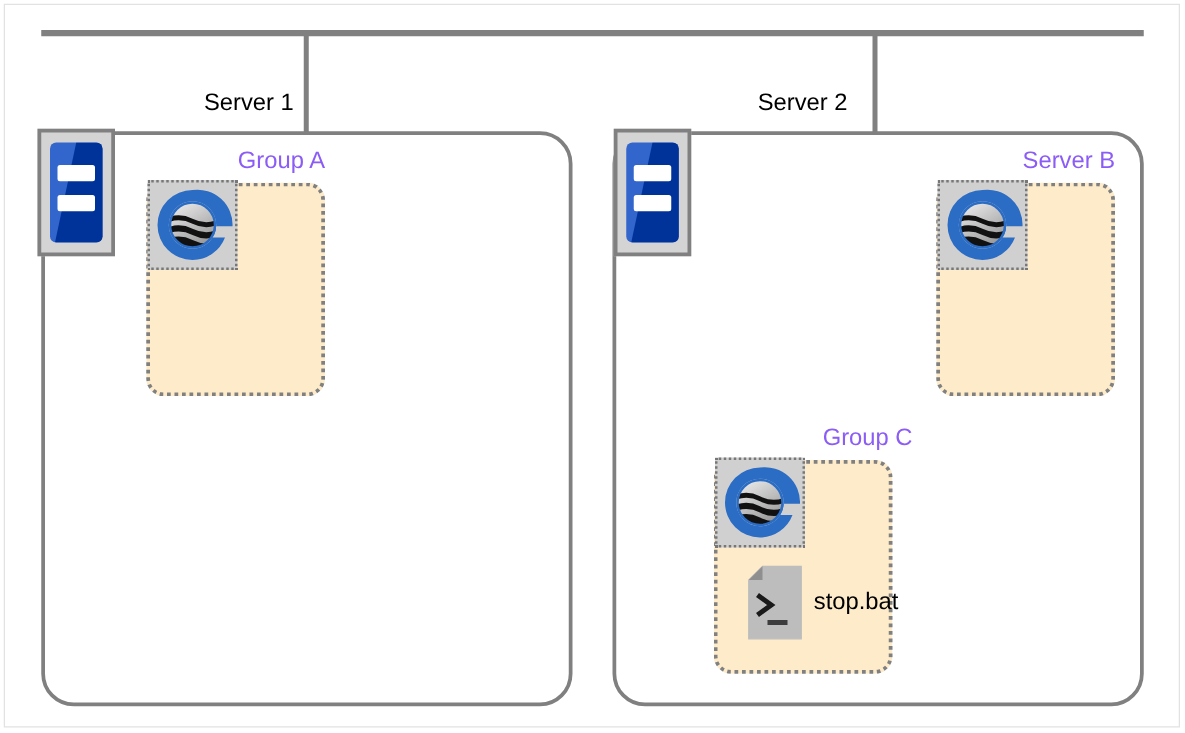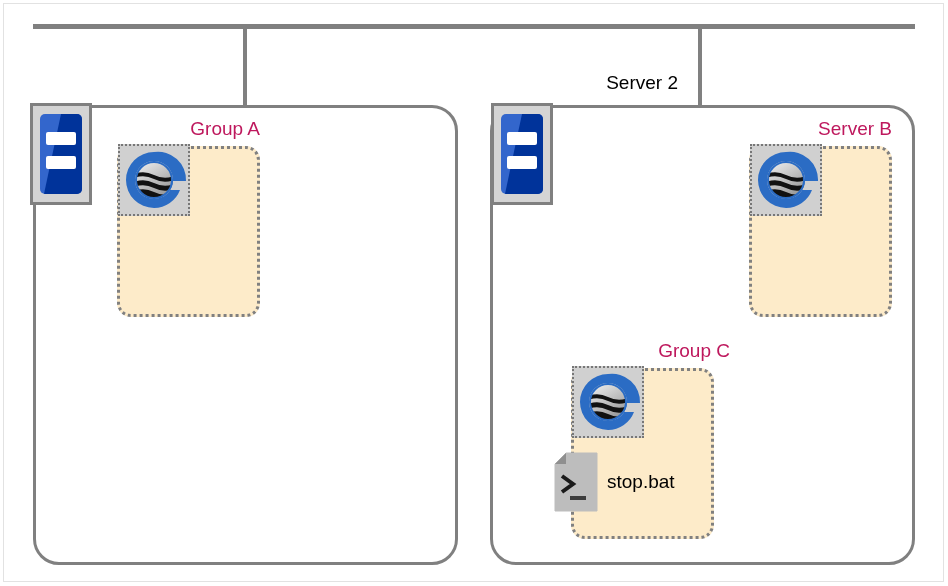--- a/index.html
+++ b/index.html
@@ -93,21 +93,21 @@
   .group-box {
     position: absolute;
     background: #fdebc9;
     border: 3px dotted #808080;
     border-radius: 14px;
     box-sizing: border-box;
   }
   .group-label {
     position: absolute;
     font-size: 19px;
-    color: #be185d;
+    color: #8b5cf6;
     white-space: nowrap;
     text-align: right;
   }
   
   .gf-icon {
     position: absolute;
     width: 72px;
     height: 72px;
     background: #d0d0d0;
     border: 2px dotted #777777;
@@ -133,20 +133,21 @@
 <body>
 
 <div id="canvas">
 
   <div class="outer-frame"></div>
 
   <div class="bus-line" style="left:33px; top:24px; width:882px; height:5px;"></div>
   <div class="bus-line" style="left:243px; top:27px; width:4px; height:79px;"></div>
   <div class="bus-line" style="left:698px; top:27px; width:4px; height:79px;"></div>
 
+  <div class="server-label" style="left:83px; top:72px; width:152px;">Server 1</div>
 
   <div class="server-box" style="left:33px; top:105px; width:425px; height:460px;"></div>
 
   <div class="server-icon" style="left:30px; top:103px;">
     <div class="chassis">
       <div class="bar b1"></div>
       <div class="bar b2"></div>
     </div>
   </div>
 
@@ -237,21 +238,21 @@
       <circle cx="34" cy="34" r="18" fill="url(#sphGradC)"></circle>
       <g clip-path="url(#sphereClipC)" fill="#111111">
         <path d="M10 30 q12 -7 24 -1 q12 6 24 -1 v4 q-12 7 -24 1 q-12 -6 -24 1 z"></path>
         <path d="M10 38 q12 -7 24 -1 q12 6 24 -1 v5 q-12 7 -24 1 q-12 -6 -24 1 z"></path>
         <path d="M10 47 q12 -7 24 -1 q12 6 24 -1 v14 h-48 z"></path>
       </g>
       <circle cx="34" cy="34" r="18" fill="none" stroke="#2b6cc4" stroke-width="2"></circle>
     </svg>
   </div>
 
-  <div class="bat-item" style="left:554px; top:452px;">
+  <div class="bat-item" style="left:598px; top:452px;">
     <svg class="bat-icon" viewBox="0 0 44 60" aria-hidden="true">
       <path d="M12 1 H43 V59 H1 V12 Z" fill="#bdbdbd" stroke="#bdbdbd" stroke-width="1"></path>
       <path d="M12 1 L1 12 H12 Z" fill="#8f8f8f"></path>
       <path d="M8 24 L19 32 L8 40" fill="none" stroke="#1a1a1a" stroke-width="4" stroke-linecap="butt" stroke-linejoin="miter"></path>
       <path d="M16 46 H32" stroke="#3d3d3d" stroke-width="4" stroke-linecap="butt"></path>
     </svg>
     <span class="bat-label">stop.bat</span>
   </div>
 
 </div>

